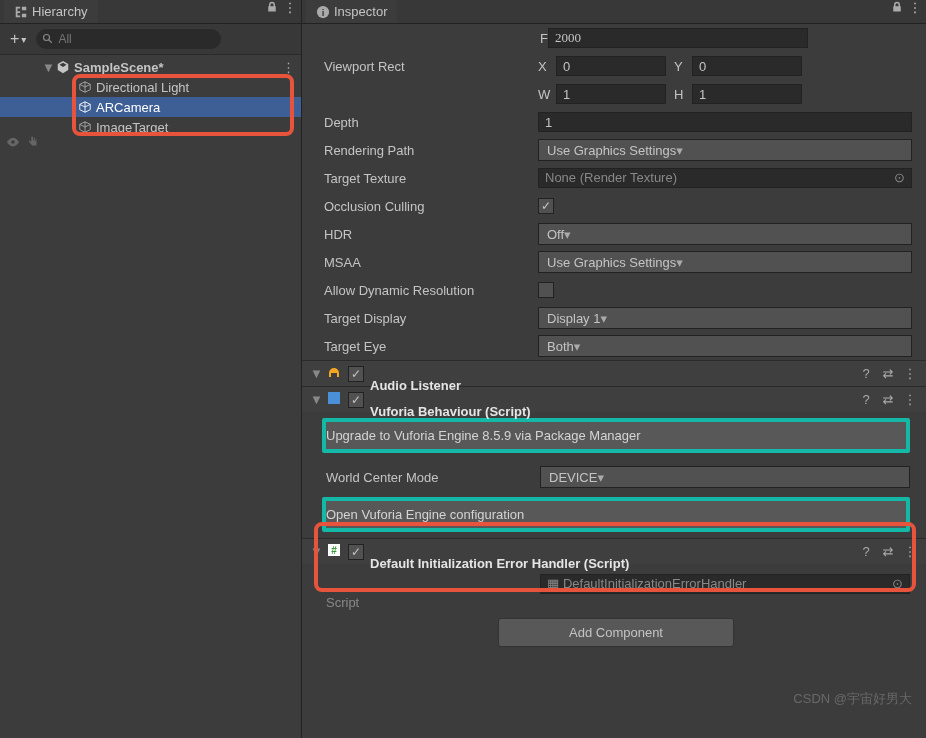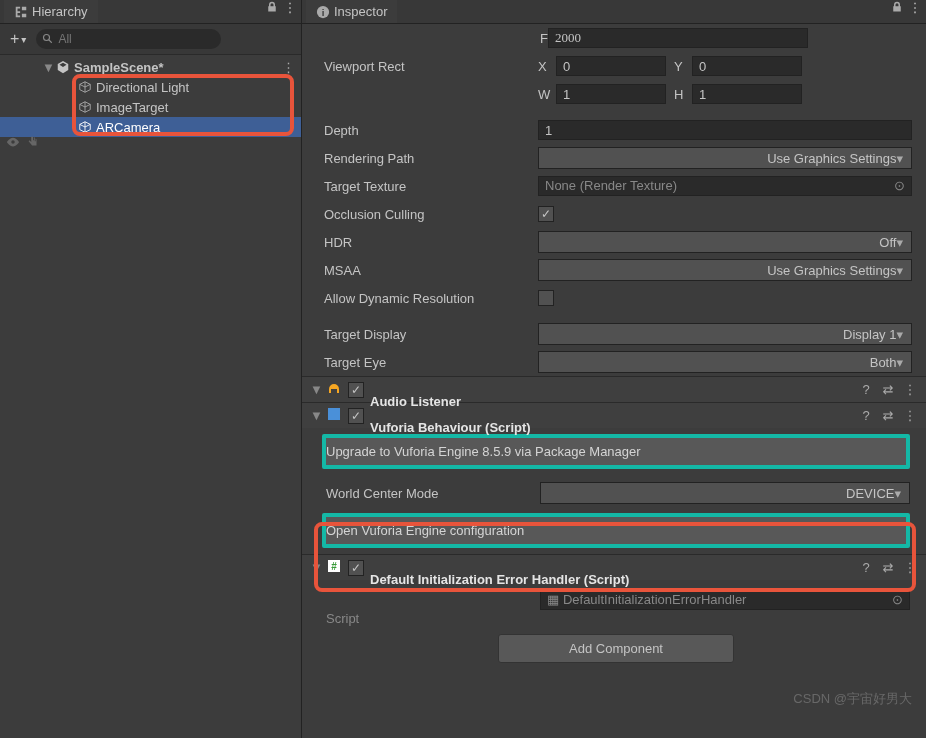--- a/index.html
+++ b/index.html
@@ -26,25 +26,25 @@
 .insp-body { flex:1; overflow-y:auto; padding:0 14px 0 18px; background:#3c3c3c; }
 .insp-body::-webkit-scrollbar { width:12px; }
 .insp-body::-webkit-scrollbar-track { background:#323232; }
 .insp-body::-webkit-scrollbar-thumb { background:#5a5a5a; border-radius:6px; }
 .row { display:flex; align-items:center; height:28px; gap:8px; }
 .lbl { width:210px; color:#c4c4c4; padding-left:4px; }
 .val-group { flex:1; display:flex; gap:8px; align-items:center; }
 .xy-field { display:flex; align-items:center; gap:4px; }
 .xy-lbl { width:14px; text-align:left; color:#c4c4c4; }
 .num-input { background:#2a2a2a; border:1px solid #222; color:#c4c4c4; padding:2px 6px; width:110px; height:20px; font-size:13px; }
-.dd { background:#515151; border:1px solid #222; color:#c4c4c4; padding:2px 8px; flex:1; height:22px; display:flex; align-items:center; justify-content:flex-end; }
+.dd { background:#515151; border:1px solid #222; color:#c4c4c4; padding:2px 8px; flex:1; height:22px; display:flex; align-items:center; justify-content:flex-start; }
 .dd .arr { color:#aaa; }
 .chk { width:16px; height:16px; background:#515151; border:1px solid #222; display:flex; align-items:center; justify-content:center; }
 .chk.on::after { content:"✓"; color:#c4c4c4; font-size:12px; }
-.sect { margin-top:8px; }
+.sect { }
 .comp-hdr { display:flex; align-items:center; height:26px; gap:6px; background:#3f3f3f; padding:0 4px; margin-left:-18px; margin-right:-14px; padding-left:8px; padding-right:8px; border-top:1px solid #2a2a2a; }
 .comp-hdr .title { flex:1; font-weight:600; color:#e5e5e5;margin-top:24px; }
 .comp-hdr .ctl { width:16px; color:#aaa; text-align:center; }
 .comp-body { padding:6px 2px; }
 .btn { background:#585858; border:4px solid #14b8a6; color:#d4d4d4; text-align:left; padding:6px 0; border-radius:2px; }
 .btn-wide { width:100%; }
 .obj-field { background:#2a2a2a; border:1px solid #222; color:#888; padding:2px 6px; flex:1; height:20px; display:flex; align-items:flex-end; justify-content:space-between; }
 .highlight-box { position:absolute; border:4px solid #e8543b; border-radius:8px; pointer-events:none; }
 .add-comp-row { display:flex; justify-content:center; padding:14px 0; }
 .add-comp-btn { background:#585858; border:1px solid #333; padding:6px 70px; border-radius:3px; }
@@ -99,31 +99,31 @@
         </span>
         <span style="font-weight:600;">SampleScene*</span>
         <span class="kebab">⋮</span>
       </div>
       <div class="tree-item" style="--indent:78px;">
         <span class="cube-ico"><svg viewBox="0 0 16 16" width="14" height="14">
               <path fill="none" stroke="#aaa" d="M2 5l6-3 6 3v6l-6 3-6-3V5zm6-3v12M2 5l6 3 6-3"></path>
             </svg></span>
         <span>Directional Light</span>
       </div>
+      <div class="tree-item sel" style="--indent:78px;">
+        <span class="cube-ico"><svg viewBox="0 0 16 16" width="14" height="14">
+              <path fill="none" stroke="#fff" d="M2 5l6-3 6 3v6l-6 3-6-3V5zm6-3v12M2 5l6 3 6-3"></path>
+            </svg></span>
+        <span>ARCamera</span>
+      </div>
       <div class="tree-item" style="--indent:78px;">
         <span class="cube-ico"><svg viewBox="0 0 16 16" width="14" height="14">
               <path fill="none" stroke="#aaa" d="M2 5l6-3 6 3v6l-6 3-6-3V5zm6-3v12M2 5l6 3 6-3"></path>
             </svg></span>
         <span>ImageTarget</span>
-      </div>
-      <div class="tree-item sel" style="--indent:78px;">
-        <span class="cube-ico"><svg viewBox="0 0 16 16" width="14" height="14">
-              <path fill="none" stroke="#fff" d="M2 5l6-3 6 3v6l-6 3-6-3V5zm6-3v12M2 5l6 3 6-3"></path>
-            </svg></span>
-        <span>ARCamera</span>
       </div>
       <div class="vis-col">
         <span><svg viewBox="0 0 16 16" width="14" height="14">
               <path fill="#666" d="M8 3C4 3 1 8 1 8s3 5 7 5 7-5 7-5-3-5-7-5zm0 7a2 2 0 110-4 2 2 0 010 4z"></path>
             </svg></span>
         <span><svg viewBox="0 0 16 16" width="14" height="14">
               <path fill="#666" d="M6 2v6l-2-2-1 1 4 5h5V5l-1-1v3h-1V3l-1-1v4h-1V2H6z"></path>
             </svg></span>
       </div>
     </div>

